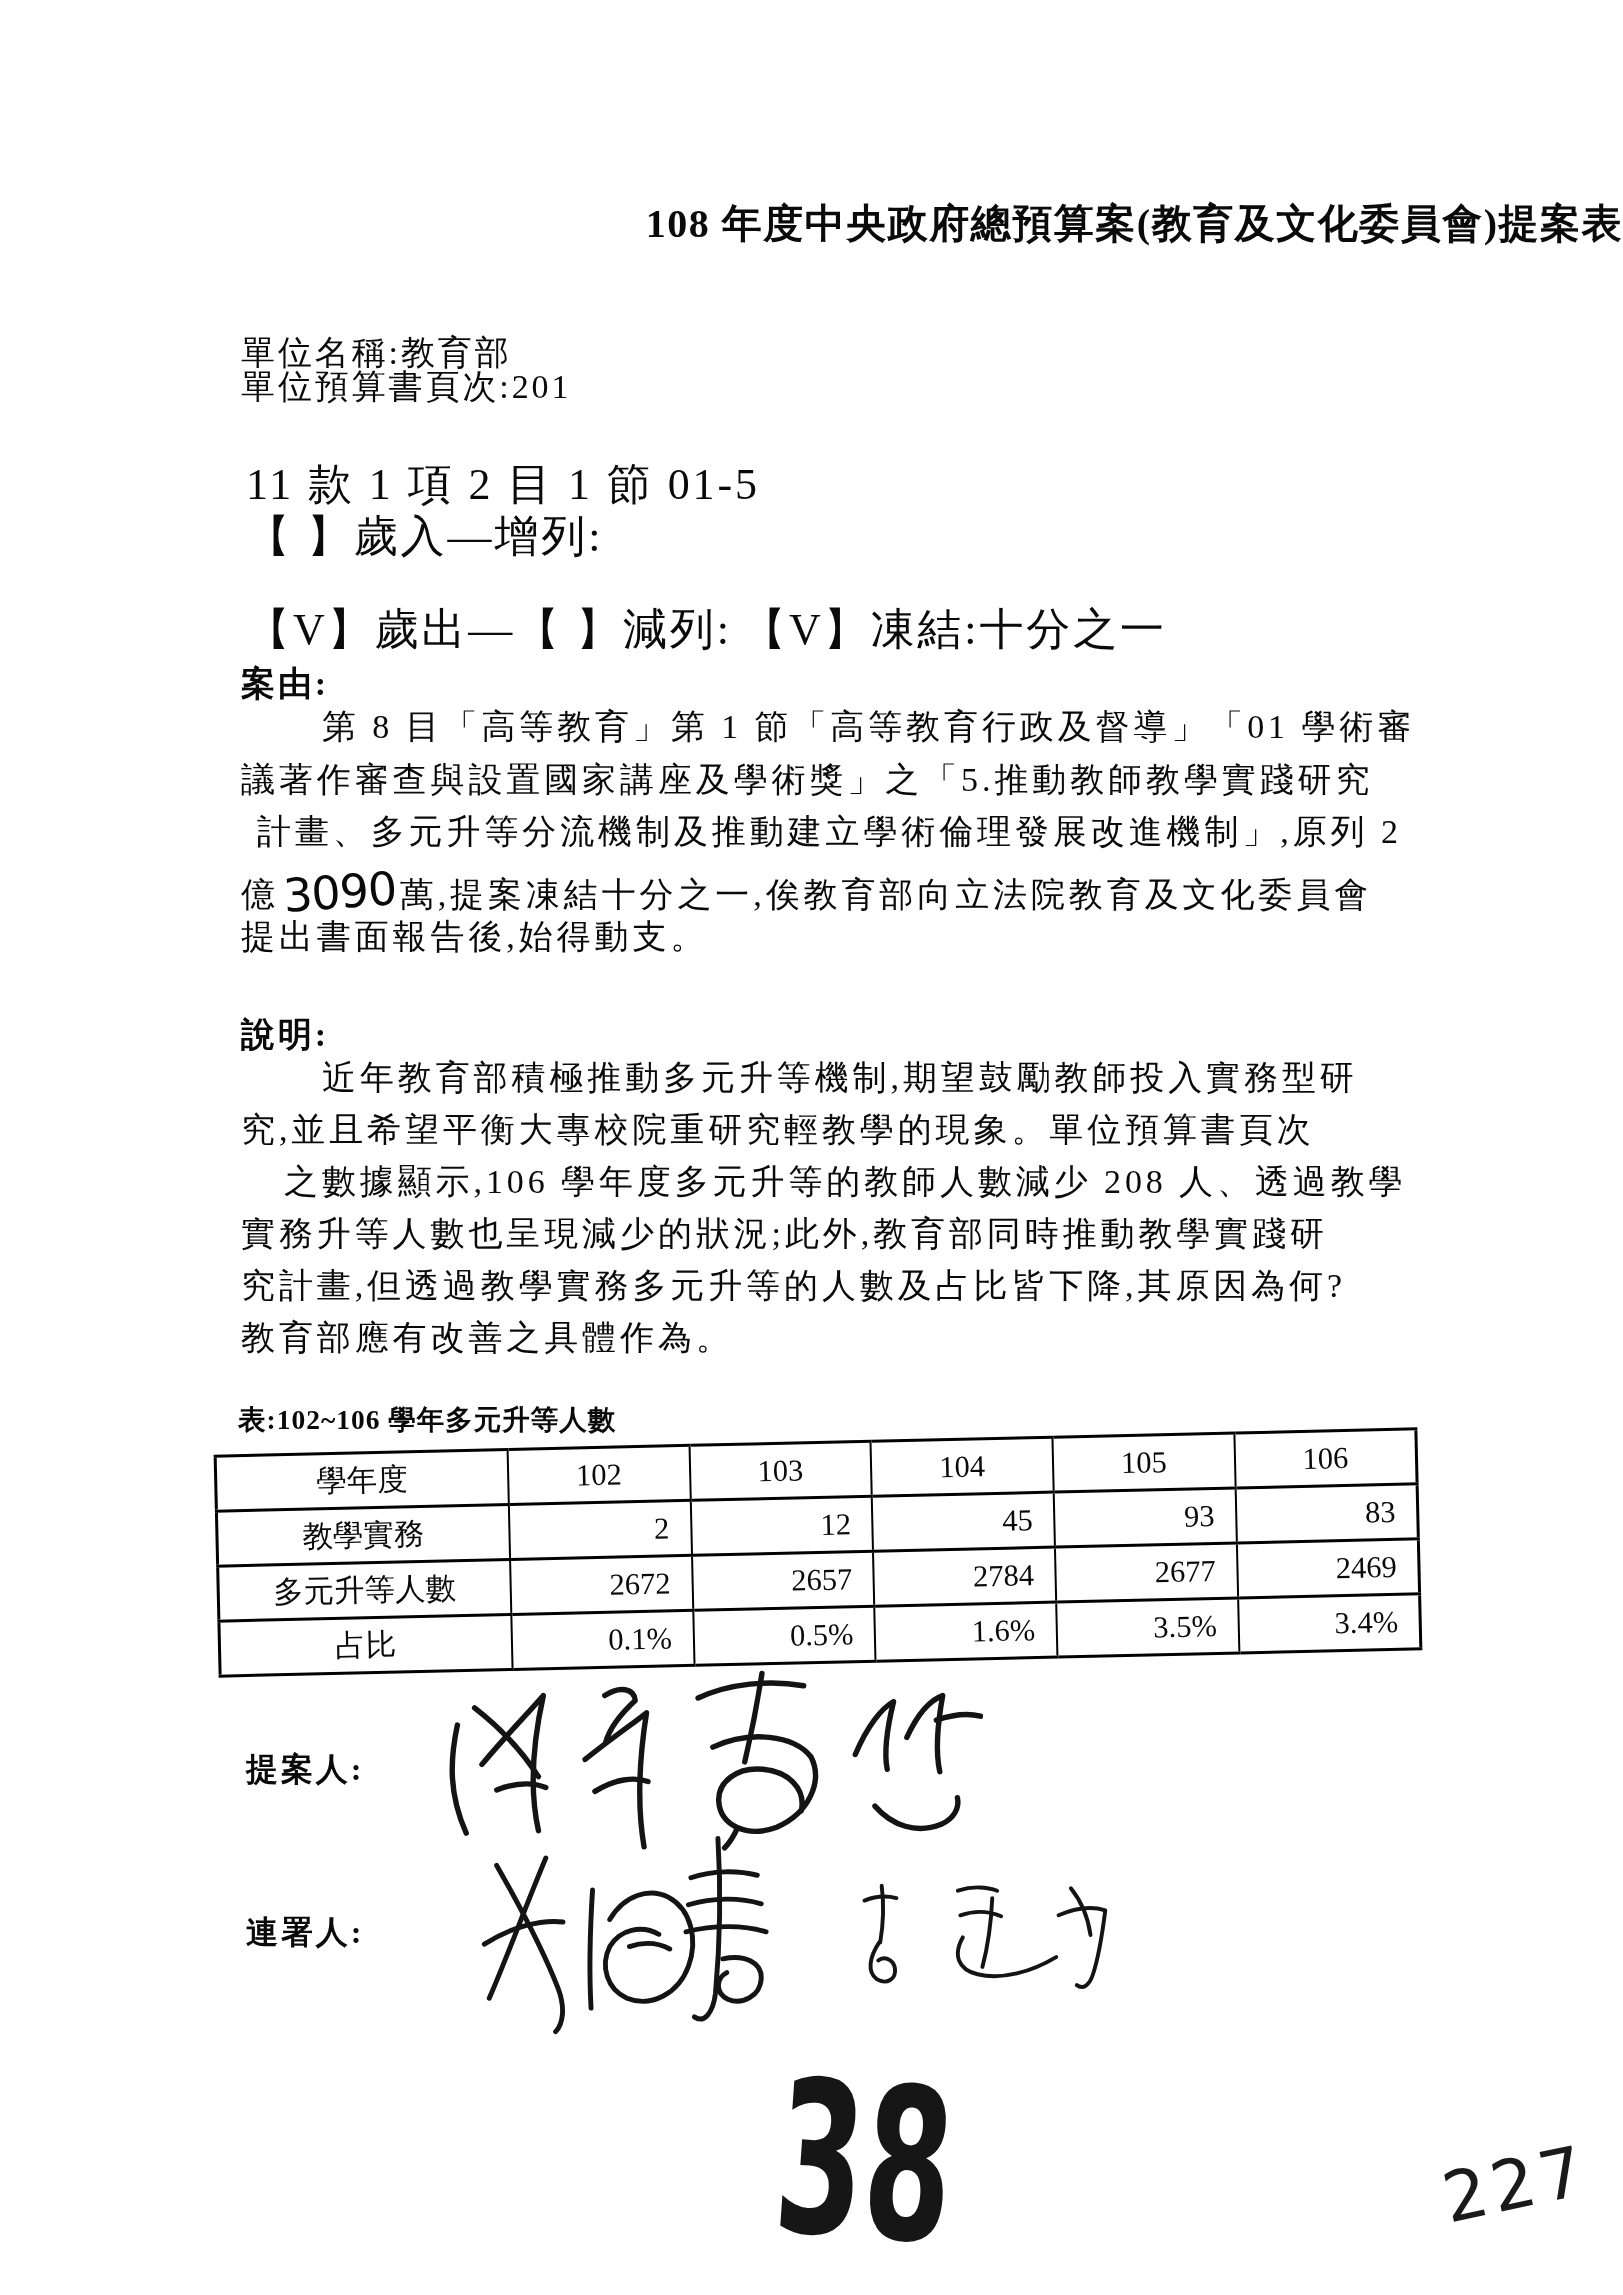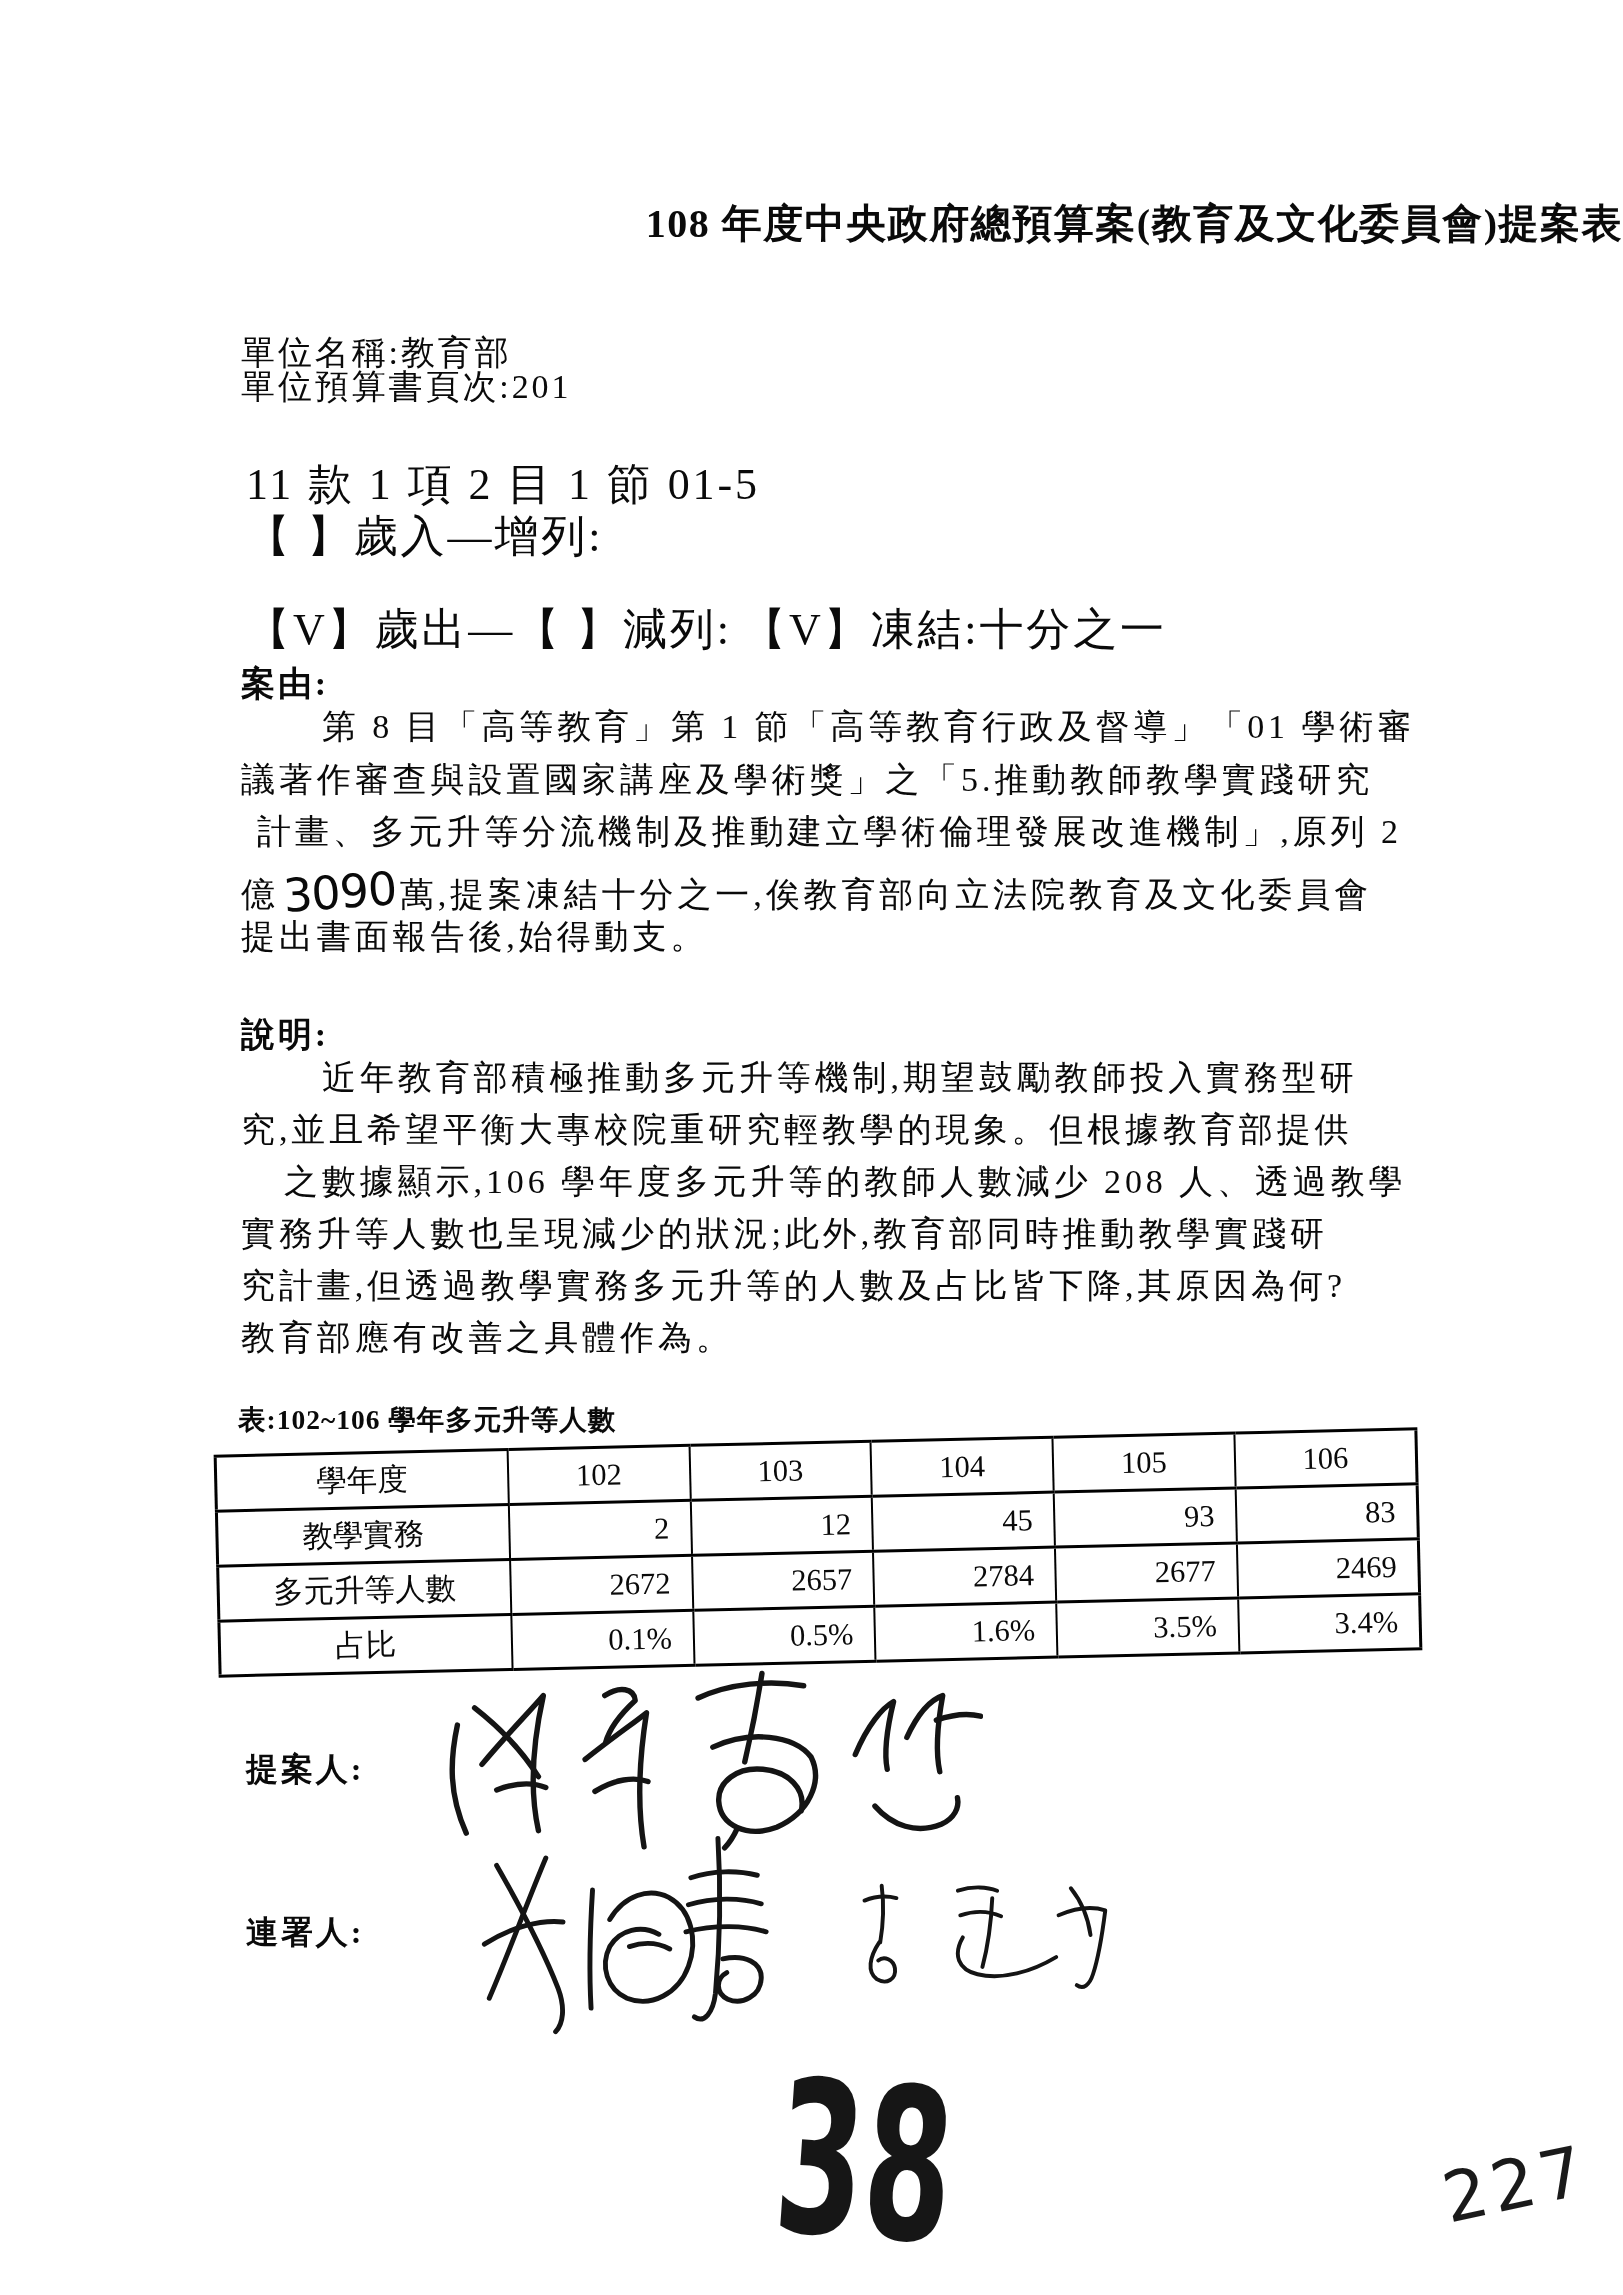--- a/index.html
+++ b/index.html
@@ -89,21 +89,21 @@
 <div class="abs body-line" style="left:322px; top:710px;">第 8 目「高等教育」第 1 節「高等教育行政及督導」「01 學術審</div>
 <div class="abs body-line" style="left:241px; top:763px;">議著作審查與設置國家講座及學術獎」之「5.推動教師教學實踐研究</div>
 <div class="abs body-line" style="left:241px; top:815px;margin-left:16px;">計畫、多元升等分流機制及推動建立學術倫理發展改進機制」,原列 2</div>
 <div class="abs body-line" style="left:241px; top:867px;">
   <span>億</span><span class="hw-amount">3090</span><span>萬,提案凍結十分之一,俟教育部向立法院教育及文化委員會</span>
 </div>
 <div class="abs body-line" style="left:241px; top:920px;">提出書面報告後,始得動支。</div>
 
 <div class="abs section-head" style="left:241px; top:1018px;">說明:</div>
 <div class="abs body-line" style="left:322px; top:1061px;">近年教育部積極推動多元升等機制,期望鼓勵教師投入實務型研</div>
-<div class="abs body-line" style="left:241px; top:1113px;">究,並且希望平衡大專校院重研究輕教學的現象。但根據教育部提供</div>
+<div class="abs body-line" style="left:241px; top:1113px;">究,並且希望平衡大專校院重研究輕教學的現象。單位預算書頁次</div>
 <div class="abs body-line" style="left:238px; top:1165px;margin-left:46px;">之數據顯示,106 學年度多元升等的教師人數減少 208 人、透過教學</div>
 <div class="abs body-line" style="left:241px; top:1217px;">實務升等人數也呈現減少的狀況;此外,教育部同時推動教學實踐研</div>
 <div class="abs body-line" style="left:241px; top:1269px;">究計畫,但透過教學實務多元升等的人數及占比皆下降,其原因為何?</div>
 <div class="abs body-line" style="left:241px; top:1321px;">教育部應有改善之具體作為。</div>
 
 <div class="abs table-caption" style="left:238px; top:1406px;">表:102~106 學年多元升等人數</div>
 <table class="data-table">
   <colgroup>
     <col style="width:293px">
       <col style="width:182px">

